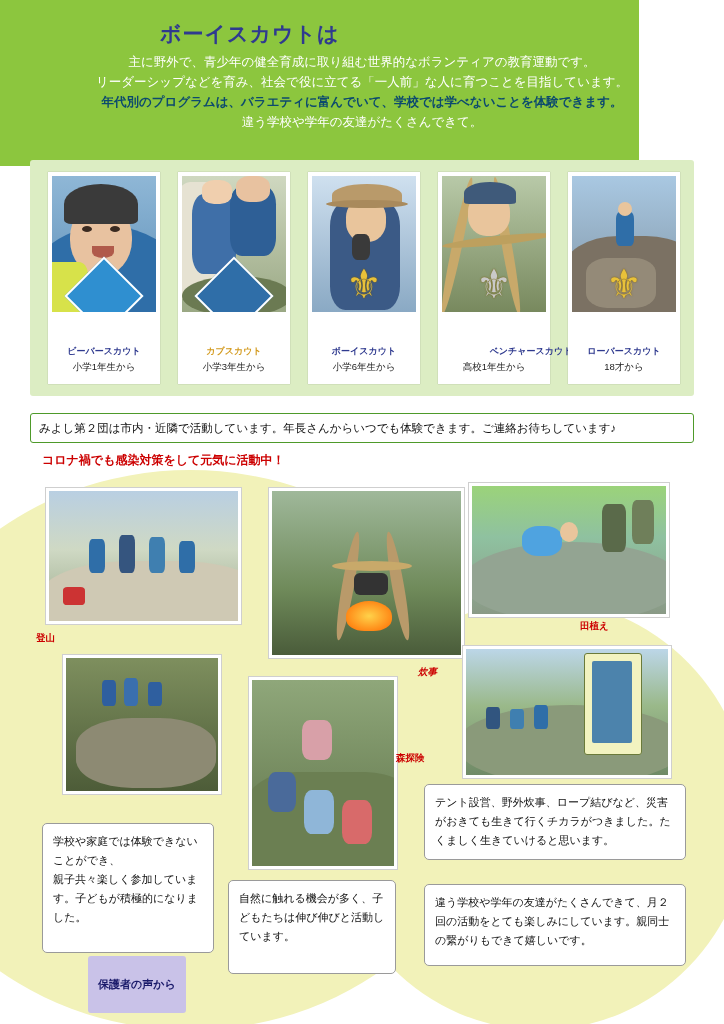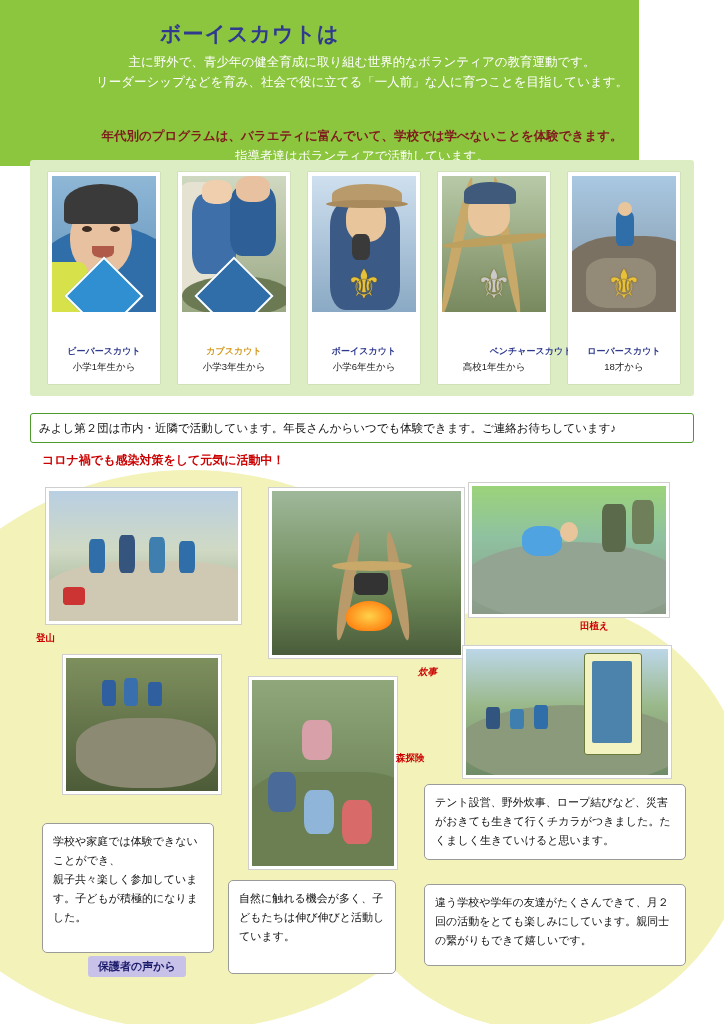--- a/index.html
+++ b/index.html
@@ -29,21 +29,21 @@
   .title{
     position:absolute;left:160px;top:20px;
     font-size:21px;font-weight:bold;color:#2f3a8f;
     letter-spacing:1px;
   }
   .lead{
     position:absolute;left:0;top:52px;width:724px;
     text-align:center;color:#ffffff;font-size:12.5px;line-height:20px;
   }
   .lead .l{display:block;}
-  .lead .l.blue{color:#7f1d1d;font-weight:bold;margin-top:34px;}
+  .lead .l.blue{color:#0c4a6e;font-weight:bold;}
 
   
   .strip{
     position:absolute;left:30px;top:160px;width:664px;height:236px;
     background:#dcedc3;border-radius:3px;z-index:3;
   }
   .card{
     position:absolute;top:12px;width:112px;height:212px;background:#ffffff;
     box-shadow:0 0 1px rgba(0,0,0,.3);
   }
@@ -75,21 +75,21 @@
   .frame .im{position:absolute;inset:3px;overflow:hidden;}
   .lbl{position:absolute;font-size:9.5px;font-weight:bold;color:#cc0000;z-index:6;}
 
   
   .cbox{
     position:absolute;background:#ffffff;border:1px solid #9a9a9a;border-radius:5px;
     font-size:11px;line-height:19px;color:#111;padding:8px 10px;box-sizing:border-box;z-index:6;
   }
   .tag{
     position:absolute;background:#c9c2e8;border-radius:3px;
-    font-size:11px;font-weight:bold;color:#1a1a6a;padding:3px 10px;z-index:7;
+    font-size:11px;font-weight:bold;color:#1a1a6a;padding:21px 10px;z-index:7;
   }
   .blobp{position:absolute;border-radius:50%;}
   .emblem{
     position:absolute;left:50%;transform:translateX(-50%);
   }
   
   .diamond{
     width:52px;height:52px;transform:translateX(-50%) rotate(45deg);
     border:2px solid #ffffff;
   }
@@ -102,21 +102,21 @@
 
   <div class="blob"></div>
   <div class="blob2"></div>
 
   <div class="hdr">
     <div class="title">ボーイスカウトは</div>
     <div class="lead">
       <span class="l">主に野外で、青少年の健全育成に取り組む世界的なボランティアの教育運動です。</span>
       <span class="l">リーダーシップなどを育み、社会で役に立てる「一人前」な人に育つことを目指しています。</span>
       <span class="l blue">年代別のプログラムは、バラエティに富んでいて、学校では学べないことを体験できます。</span>
-      <span class="l">指導者達はボランティアで活動しています。</span>
+      <span class="l">違う学校や学年の友達がたくさんできて。</span>
     </div>
   </div>
 
   <div class="strip">
 
     <div class="card" style="left:18px;">
       <div class="ph" style="background:linear-gradient(#8fb7d6,#5d8fb8);">
         <div class="blobp" style="left:-20px;top:50px;width:150px;height:110px;background:#2f6ea8;"></div>
         <div class="blobp" style="left:18px;top:28px;width:62px;height:72px;background:#e8c2a0;border-radius:46% 46% 50% 50%;"></div>
         <div class="blobp" style="left:12px;top:8px;width:74px;height:40px;background:#3a3a3a;border-radius:50% 50% 10% 10%;"></div>

